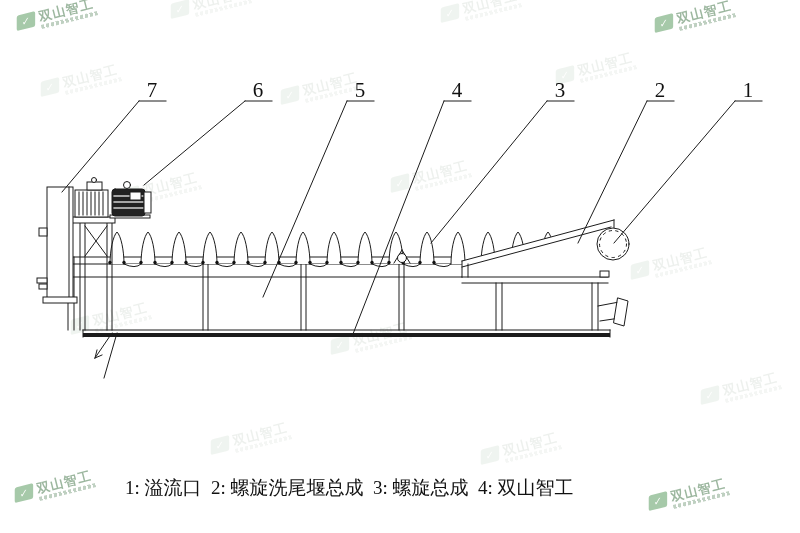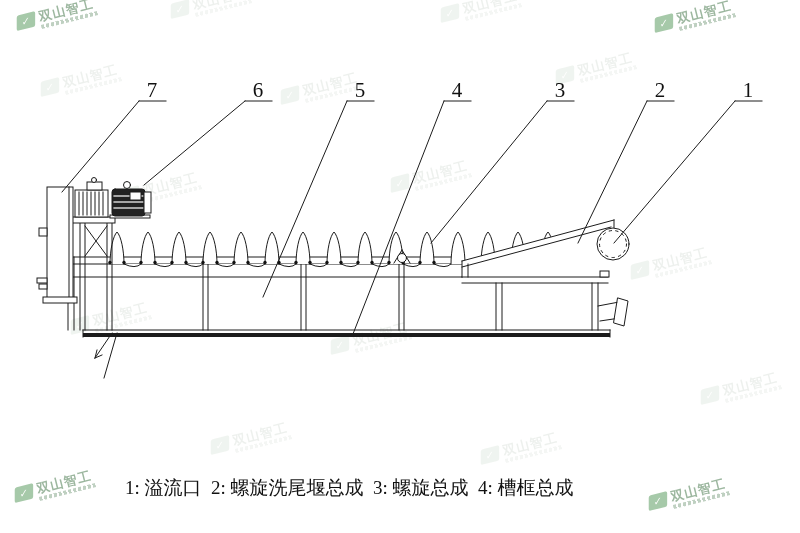--- a/index.html
+++ b/index.html
@@ -358,15 +358,15 @@
     </g>
     <g>
       <line x1="735" y1="101" x2="762" y2="101" stroke="#1c1c1c"></line>
       <line x1="735" y1="101" x2="614" y2="243" stroke="#1c1c1c"></line>
       <text x="748" y="97">1</text>
     </g>
   </g>
 </svg>
 
 <div id="legend">
-  <div>1: 溢流口  2: 螺旋洗尾堰总成  3: 螺旋总成  4: 槽框总成</div>
+  <div>1: 溢流口  2: 螺旋洗尾堰总成  3: 螺旋总成  4: 双山智工</div>
   
 </div>
 
 </body></html>

